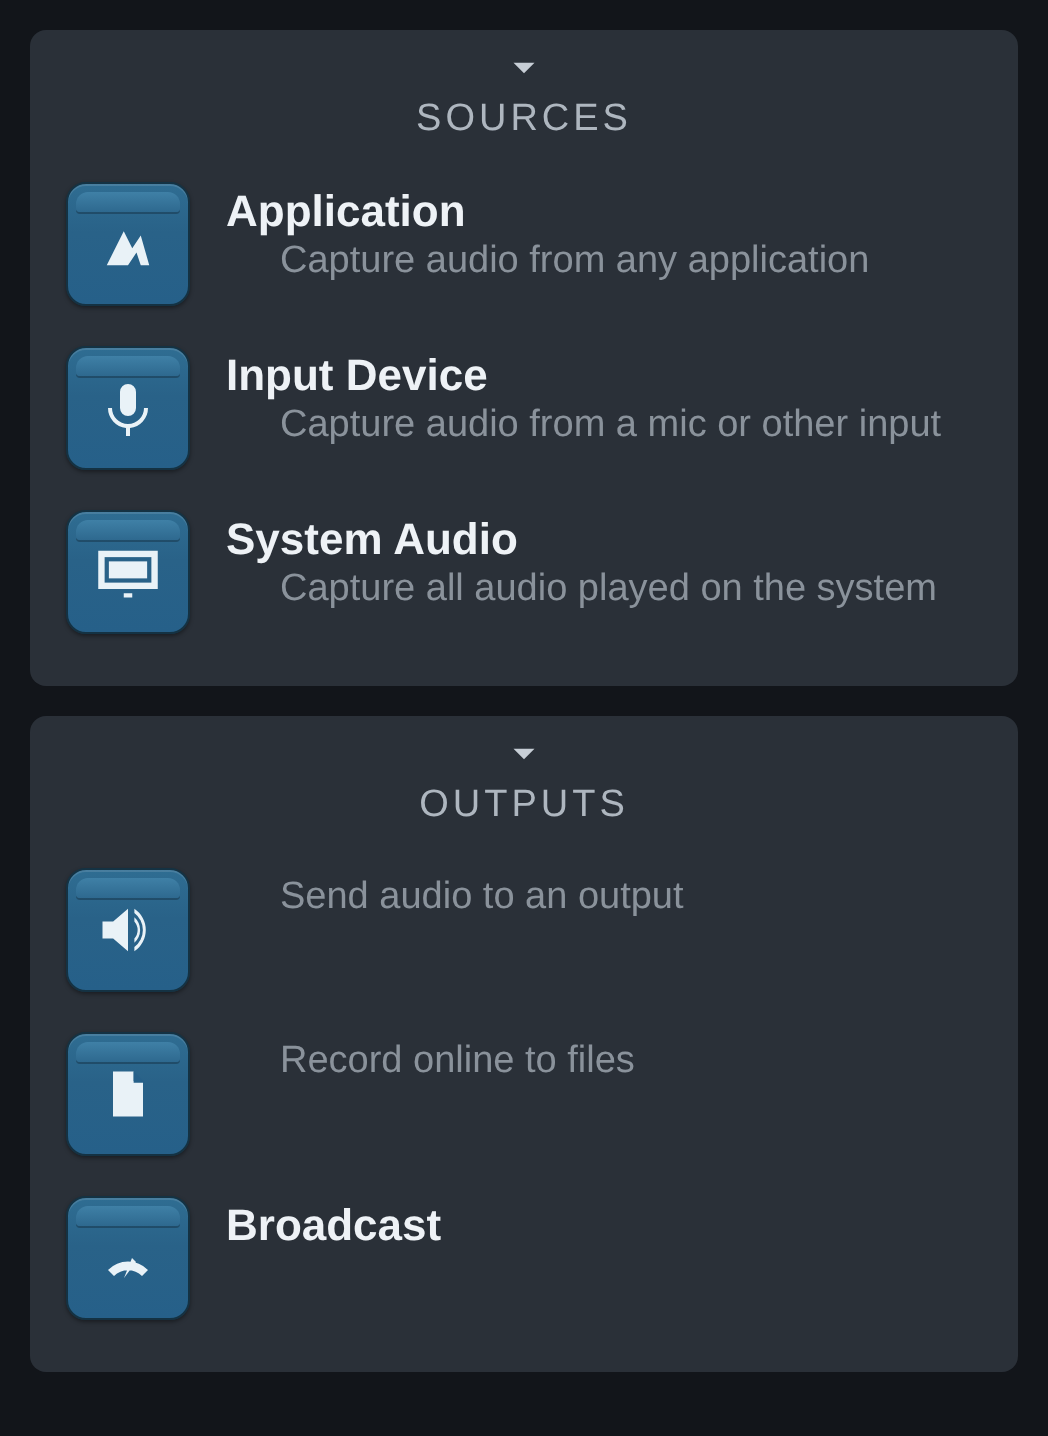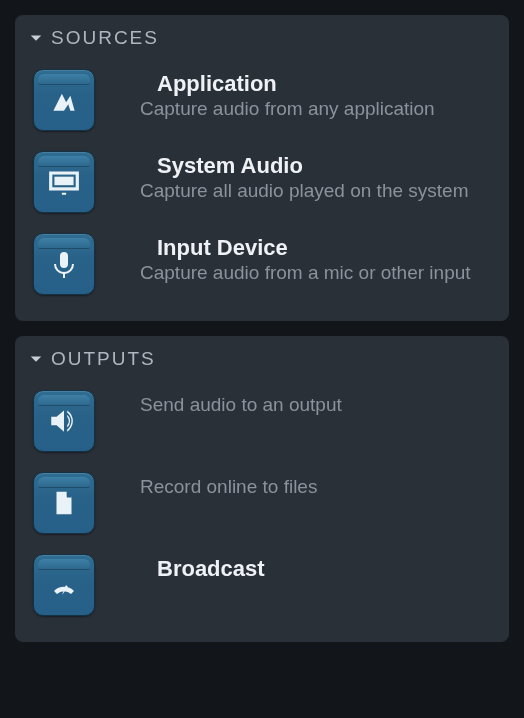--- a/index.html
+++ b/index.html
@@ -16,20 +16,21 @@
     border-radius: 8px;
     margin-top: 15px;
     padding: 12px 14px 16px 14px;
   }
   .panel-header {
     display: flex;
     align-items: center;
     gap: 8px;
     margin-bottom: 10px;
     cursor: pointer;
+    flex-direction: column;
   }
   .panel-header .chev {
     width: 14px;
     height: 14px;
     display:flex;
     align-items:center;
     justify-content:center;
   }
   .panel-header .chev svg { fill: #c7ced6; }
   .panel-title {
@@ -67,21 +68,20 @@
     background: linear-gradient(#3f80a6, #2e698f);
     box-shadow: 0 1px 0 rgba(0,0,0,0.25);
   }
   .icon-box svg { position:relative; z-index:1; fill:#e9f2f7; }
   .item-text { flex:1; padding-top:2px; }
   .item-title {
     color: #eef2f6;
     font-size: 22px;
     font-weight: 600;
     line-height: 1.15;
-    margin-left: 44px;
   }
   .item-desc {
     color: #8a929b;
     font-size: 19px;
     line-height: 1.25;
     margin-top: 1px;
     margin-left: 27px;
   }
 </style>
 </head>
@@ -104,41 +104,41 @@
         </svg>
     </div>
     <div class="item-text">
       <div class="item-title">Application</div>
       <div class="item-desc">Capture audio from any application</div>
     </div>
   </div>
 
   <div class="item">
     <div class="icon-box">
+      <svg viewBox="0 0 32 32" width="32" height="32">
+          <path d="M16 4a4 4 0 0 1 4 4v8a4 4 0 0 1-8 0V8a4 4 0 0 1 4-4zm-8 12a8 8 0 0 0 16 0h2a10 10 0 0 1-9 9.95V30h-2v-4.05A10 10 0 0 1 6 16z"></path>
+        </svg>
+    </div>
+    <div class="item-text">
+      <div class="item-title">Input Device</div>
+      <div class="item-desc">Capture audio from a mic or other input</div>
+    </div>
+  </div>
+
+  <div class="item">
+    <div class="icon-box">
       <svg viewBox="0 0 32 32" width="34" height="34">
           <path d="M4 8h24v14H4z M2 6v18h28V6H2zm12 20h4v2h-4z" fill-rule="evenodd"></path>
           <rect x="4" y="8" width="24" height="14" fill="none" stroke="#e9f2f7" stroke-width="2"></rect>
           <rect x="7" y="11" width="18" height="8" fill="#e9f2f7"></rect>
         </svg>
     </div>
     <div class="item-text">
       <div class="item-title">System Audio</div>
       <div class="item-desc">Capture all audio played on the system</div>
-    </div>
-  </div>
-
-  <div class="item">
-    <div class="icon-box">
-      <svg viewBox="0 0 32 32" width="32" height="32">
-          <path d="M16 4a4 4 0 0 1 4 4v8a4 4 0 0 1-8 0V8a4 4 0 0 1 4-4zm-8 12a8 8 0 0 0 16 0h2a10 10 0 0 1-9 9.95V30h-2v-4.05A10 10 0 0 1 6 16z"></path>
-        </svg>
-    </div>
-    <div class="item-text">
-      <div class="item-title">Input Device</div>
-      <div class="item-desc">Capture audio from a mic or other input</div>
     </div>
   </div>
 </div>
 
 <div class="panel">
   <div class="panel-header">
     <span class="chev">
       <svg viewBox="0 0 16 16" width="14" height="14">
           <path d="M2 5 L8 11 L14 5 Z"></path>
         </svg>

